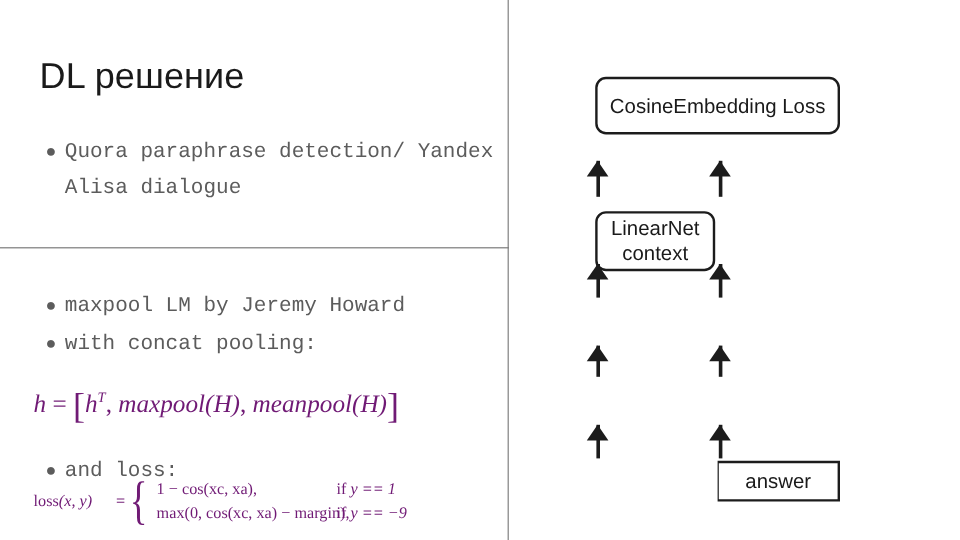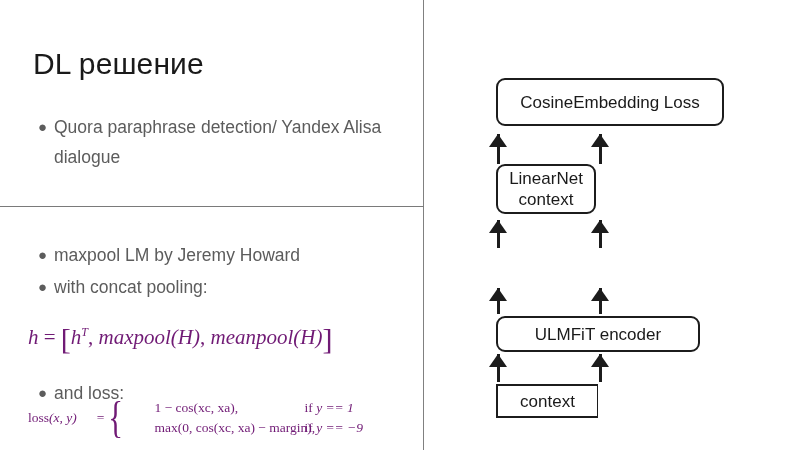--- a/index.html
+++ b/index.html
@@ -34,21 +34,21 @@
 
   .bullet{
     display:flex;align-items:flex-start;
     color:#5c5c5c;font-size:17.5px;line-height:30px;
     margin-bottom:2px;
   }
   .bullet .dot{
     flex:0 0 auto;width:16px;
     font-size:15px;line-height:30px;color:#5c5c5c;
   }
-  .bullet .btext{flex:1 1 auto;}
+  .bullet .btext{flex:1 1 auto;font-family:Liberation Mono, monospace;}
 
   
   .math{
     font-family:"Liberation Serif",serif;
     color:#701a75;
   }
   .formula-h{
     position:absolute;left:28px;top:322px;
     font-size:21px;white-space:nowrap;
   }
@@ -60,41 +60,41 @@
     position:absolute;left:28px;top:398px;
     font-size:13.5px;white-space:nowrap;
     display:flex;align-items:center;
   }
   .formula-loss .lhs{font-style:italic;margin-right:20px;}
   .formula-loss .lhs .fn{font-style:normal;}
   .brace{
     font-size:44px;line-height:38px;font-weight:300;
     margin:0 4px 0 1px;transform:scaleX(.7);display:inline-block;
   }
-  .cases{display:inline-block;margin-left:24px;}
+  .cases{display:inline-block;}
   .case-row{display:flex;line-height:20px;white-space:nowrap;}
   .case-expr{width:150px;}
   .case-cond{}
   .case-cond i{}
 
   
   .diagram{position:absolute;left:424px;top:0;width:376px;height:450px;}
 
   .node{
     position:absolute;box-sizing:border-box;
     border:2.5px solid #1c1c1c;background:#ffffff;
     display:flex;align-items:center;justify-content:center;
     text-align:center;color:#1a1a1a;
     font-size:17px;line-height:21px;
   }
   .node.rounded{border-radius:9px;}
   .node.sharp{border-radius:0;}
 
-  .n-loss   {left:72px; top:78px;  width:228px;height:48px;}
-  .n-lin-c  {left:72px; top:164px; width:100px;height:50px;}
+  .n-loss   {left:72px; top:64px;  width:204px;height:48px;}
+  .n-lin-c  {left:72px; top:176px; width:100px;height:50px;}
   .n-lin-a  {left:176px;top:168px; width:100px;height:50px;}
   .n-concat {left:72px; top:250px; width:204px;height:36px;}
   .n-ulmfit {left:72px; top:316px; width:204px;height:36px;}
   .n-ctx    {left:72px; top:384px; width:102px;height:34px;border-right-width:1.5px;}
   .n-ans    {left:174px;top:384px; width:102px;height:34px;border-left-width:1.5px;}
 
   
   .arrow{position:absolute;width:18px;}
   .arrow .shaft{
     position:absolute;left:7.5px;bottom:0;width:3px;background:#1c1c1c;
@@ -196,28 +196,27 @@
 
     <div class="arrow" style="left:65px;top:288px;height:26px;">
       <div class="shaft" style="height:26px;"></div>
         <div class="head"></div>
     </div>
     <div class="arrow" style="left:167px;top:288px;height:26px;">
       <div class="shaft" style="height:26px;"></div>
         <div class="head"></div>
     </div>
 
-    <div class="node rounded n-ulmfit">ULMFiT encoder</div>
 
     <div class="arrow" style="left:65px;top:354px;height:28px;">
       <div class="shaft" style="height:28px;"></div>
         <div class="head"></div>
     </div>
     <div class="arrow" style="left:167px;top:354px;height:28px;">
       <div class="shaft" style="height:28px;"></div>
         <div class="head"></div>
     </div>
 
-    <div class="node sharp n-ctx">context</div>
+    <div class="node sharp n-ans">answer</div>
 
   </div>
 
 </div>
 
 </body></html>

